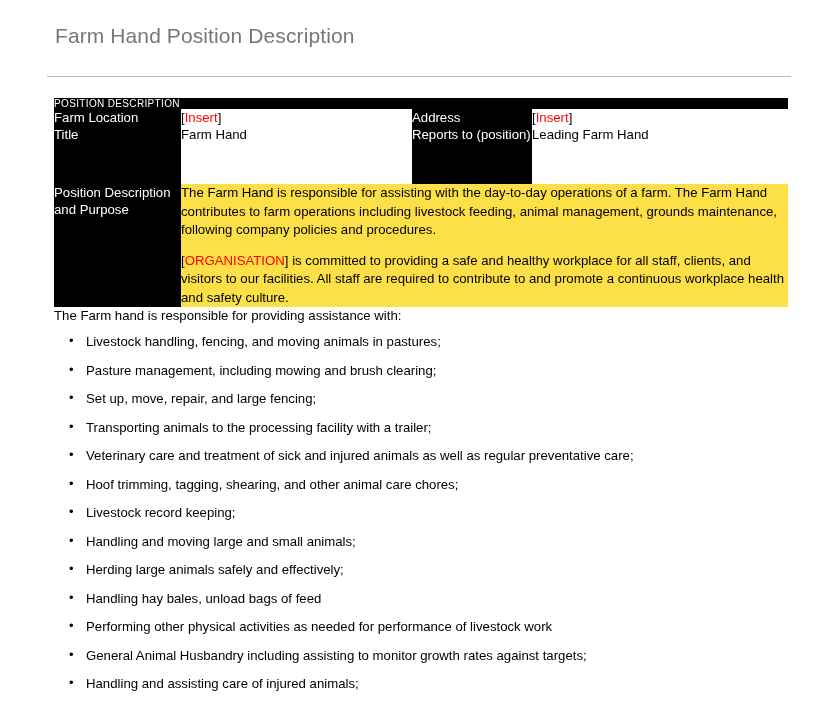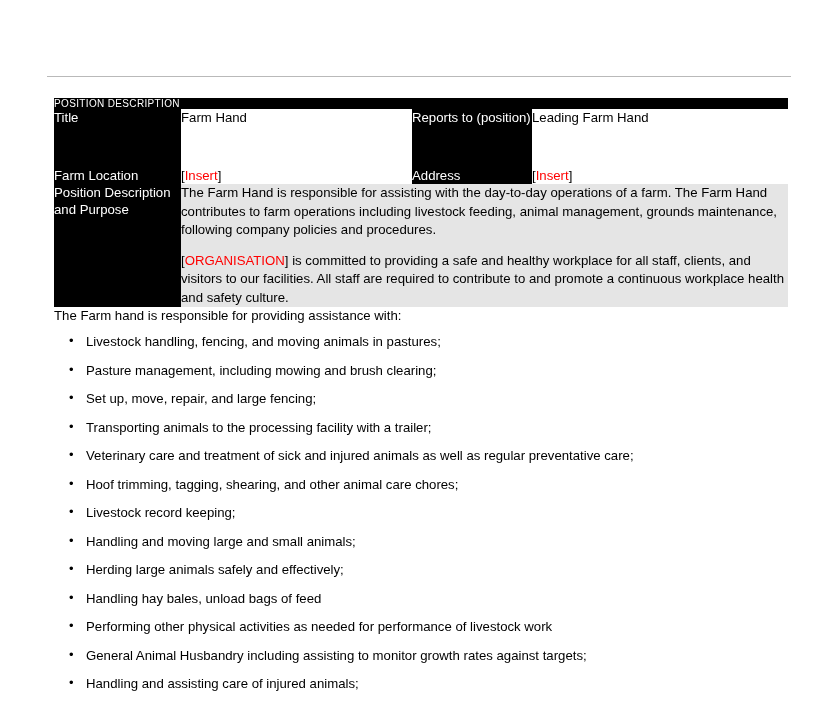--- a/index.html
+++ b/index.html
@@ -82,21 +82,21 @@
     background: #ffffff;
     color: #000000;
     font-size: 13.2px;
     line-height: 17px;
     padding: 10px 10px 10px 9px;
     border: 1px solid #000000;
   }
   .val-tall { height: 58px; }
 
   .desc-cell {
-    background: #e5e5e5;
+    background: #fde047;
     border: 1px solid #000000;
     padding: 9px 14px 10px 9px;
     font-size: 13.2px;
     line-height: 18.5px;
   }
   .desc-cell p { margin: 0 0 12px 0; }
   .desc-cell p:last-child { margin-bottom: 0; }
 
   .ph { color: #000000; }
   .ph i { color: #ff0000; font-style: normal; }
@@ -127,51 +127,52 @@
     left: -17px;
     top: -1px;
     font-size: 13px;
   }
 </style>
 </head>
 <body>
 
 <div class="page">
 
+  <h1 class="page-title">Farm Hand Position Description</h1>
   <div class="title-rule"></div>
 
   <table class="doc-table">
     <colgroup>
       <col style="width:127px">
       <col style="width:231px">
       <col style="width:120px">
       <col style="width:256px">
     </colgroup>
     <tbody>
 
       <tr>
         <td class="bar bar-caps" colspan="4">POSITION DESCRIPTION</td>
       </tr>
 
       <tr>
+        <td class="lbl">Farm Location</td>
+        <td class="val">
+          <span class="ph"><span>[</span><i>Insert</i><span>]</span></span>
+        </td>
+        <td class="lbl">Address</td>
+        <td class="val">
+          <span class="ph"><span>[</span><i>Insert</i><span>]</span></span>
+        </td>
+      </tr>
+
+      <tr>
         <td class="lbl val-tall">Title</td>
         <td class="val val-tall">Farm Hand</td>
         <td class="lbl val-tall">Reports to (position)</td>
         <td class="val val-tall">Leading Farm Hand</td>
-      </tr>
-
-      <tr>
-        <td class="lbl">Farm Location</td>
-        <td class="val">
-          <span class="ph"><span>[</span><i>Insert</i><span>]</span></span>
-        </td>
-        <td class="lbl">Address</td>
-        <td class="val">
-          <span class="ph"><span>[</span><i>Insert</i><span>]</span></span>
-        </td>
       </tr>
 
       <tr>
         <td class="lbl">Position Description and Purpose</td>
         <td class="desc-cell" colspan="3">
           <p>The Farm Hand is responsible for assisting with the day-to-day operations of a farm. The Farm Hand contributes to farm operations including livestock feeding, animal management, grounds maintenance, following company policies and procedures.</p>
           <p><span class="ph"><span>[</span><i>ORGANISATION</i><span>]</span></span><span> is committed to providing a safe and healthy workplace for all staff, clients, and visitors to our facilities. All staff are required to contribute to and promote a continuous workplace health and safety culture.</span></p>
         </td>
       </tr>
 

